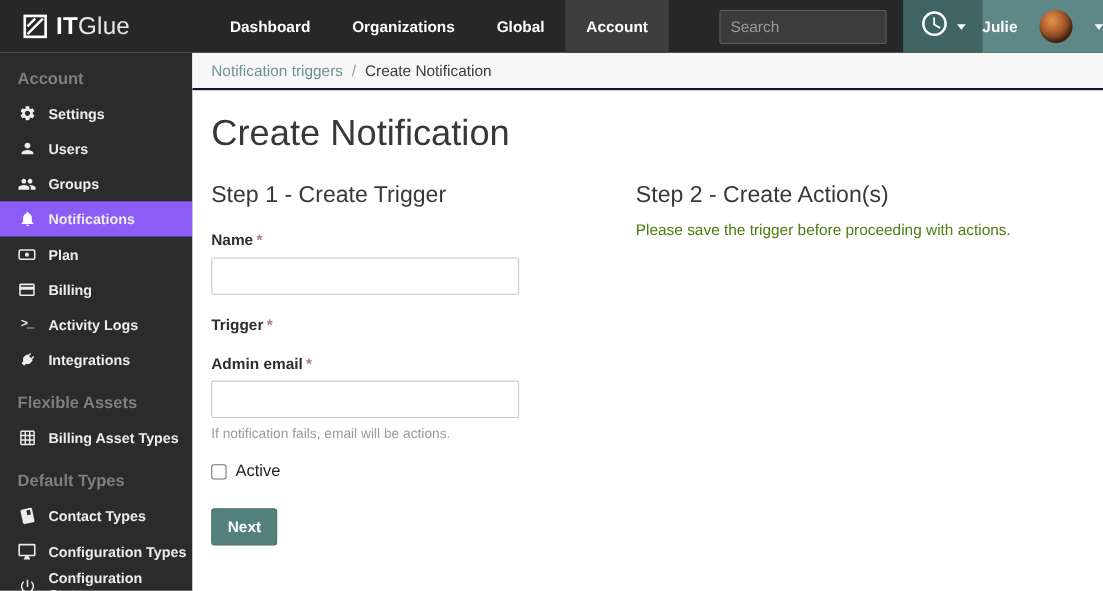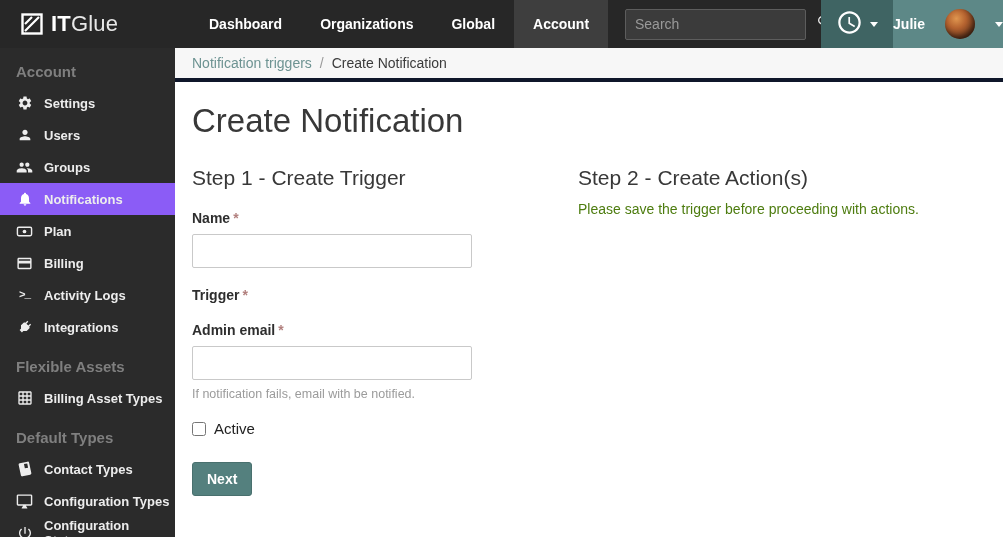--- a/index.html
+++ b/index.html
@@ -8,21 +8,21 @@
   
   .navbar { position:absolute; top:0; left:0; width:1003px; height:48px; background:#272727; display:flex; align-items:stretch; z-index:10; }
   .brand { width:175px; display:flex; align-items:center; padding-left:20px; gap:7px; flex:none; }
   .brand svg { display:block; }
   .brand-text { font-size:22px; color:#fff; letter-spacing:.2px; }
   .brand-bold { font-weight:bold; color:#fff; }
   .brand-light { font-weight:300; color:#e8e8e8; }
   .nav-links { display:flex; align-items:stretch; margin-left:15px; }
   .nav-link { display:flex; align-items:center; padding:0 19px; color:#fff; font-size:14px; font-weight:bold; cursor:pointer; }
   .nav-link.active { background:#3e3e3e; }
-  .search-box { margin-left:auto; align-self:center; width:181px; height:31px; background:#3b3b3b; border:1px solid #5d5d5d; border-radius:2px; display:flex; align-items:center; padding:0 9px; margin-right:15px; }
+  .search-box { margin-left:auto; align-self:center; width:152px; height:31px; background:#3b3b3b; border:1px solid #5d5d5d; border-radius:2px; display:flex; align-items:center; padding:0 9px; margin-right:15px; }
   .search-box input { flex:1; background:transparent; border:none; outline:none; color:#cfcfcf; font-size:14px; font-family:"Liberation Sans", sans-serif; }
   .search-box input::placeholder { color:#9a9a9a; }
   .search-box svg { flex:none; }
   .tool-section { display:flex; align-items:center; justify-content:center; gap:7px; flex:none; }
   .clock-section { width:72px; background:#3f6463; }
   .user-section { width:110px; background:#5d8887; gap:20px; }
   .user-name { color:#fff; font-size:14px; font-weight:bold; }
   .avatar { width:30px; height:30px; border-radius:50%; background:radial-gradient(circle at 38% 32%, #e0964f 0%, #b4622f 35%, #6e3a1e 70%, #2e1a10 100%); box-shadow:inset -2px -3px 5px rgba(0,0,0,.45); }
   .caret { width:0; height:0; border-left:4px solid transparent; border-right:4px solid transparent; border-top:5px solid #fff; }
 
@@ -30,21 +30,21 @@
   .sidebar { position:absolute; top:48px; left:0; width:175px; height:489px; background:#2b2b2b; }
   .side-header { padding:15px 16px 7px 16px; color:#7f7f7f; font-size:15px; font-weight:bold; }
   .side-item { height:32px; display:flex; align-items:center; padding-left:16px; gap:11px; color:#ededed; font-size:13px; font-weight:bold; cursor:pointer; }
   .side-item.active { background:#8b5cf6; }
   .side-icon { width:17px; height:17px; display:flex; align-items:center; justify-content:center; flex:none; }
   .side-icon svg { display:block; }
   .glyph-icon { font-family:"Liberation Mono", monospace; font-size:11px; font-weight:bold; color:#ededed; letter-spacing:-1px; }
 
   
   .main { position:absolute; top:48px; left:175px; width:828px; height:489px; background:#fff; }
-  .breadcrumb { height:34px; background:#f7f7f7; border-bottom:4px solid #0f172a; display:flex; align-items:center; padding:0 17px; font-size:14px; gap:8px; }
+  .breadcrumb { height:34px; background:#f7f7f7; border-bottom:2px solid #0f172a; display:flex; align-items:center; padding:0 17px; font-size:14px; gap:8px; }
   .crumb-link { color:#6d9392; text-decoration:none; cursor:pointer; }
   .crumb-sep { color:#9a9a9a; }
   .crumb-current { color:#3b3b3b; }
   .content { padding:14px 17px 0 17px; }
   .page-title { font-size:33px; font-weight:400; color:#383838; margin:6px 0 26px 0; }
   .columns { display:flex; }
   .col-left { width:386px; flex:none; }
   .col-right { flex:1; }
   .step-heading { font-size:21px; font-weight:400; color:#383838; margin-bottom:20px; }
   .col-right .step-heading { margin-bottom:11px; }
@@ -239,21 +239,21 @@
           <input type="text" class="text-input" style="">
         </div>
 
         <div class="form-group">
           <div class="field-label"><span>Trigger</span><span class="req">*</span></div>
         </div>
 
         <div class="form-group">
           <div class="field-label"><span>Admin email</span><span class="req">*</span></div>
           <input type="text" class="text-input" style="">
-          <div class="help-text">If notification fails, email with be notified.</div>
+          <div class="help-text">If notification fails, email will be actions.</div>
         </div>
 
         <div class="checkbox-row">
           <input type="checkbox" style="">
           <span class="checkbox-label">Active</span>
         </div>
 
         <button class="next-btn">Next</button>
       </section>
 

